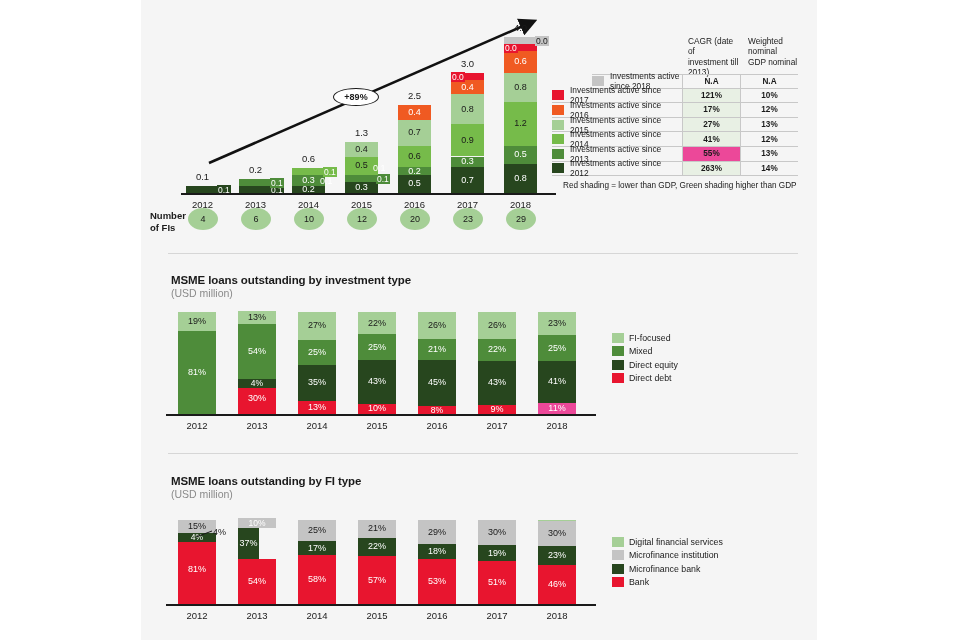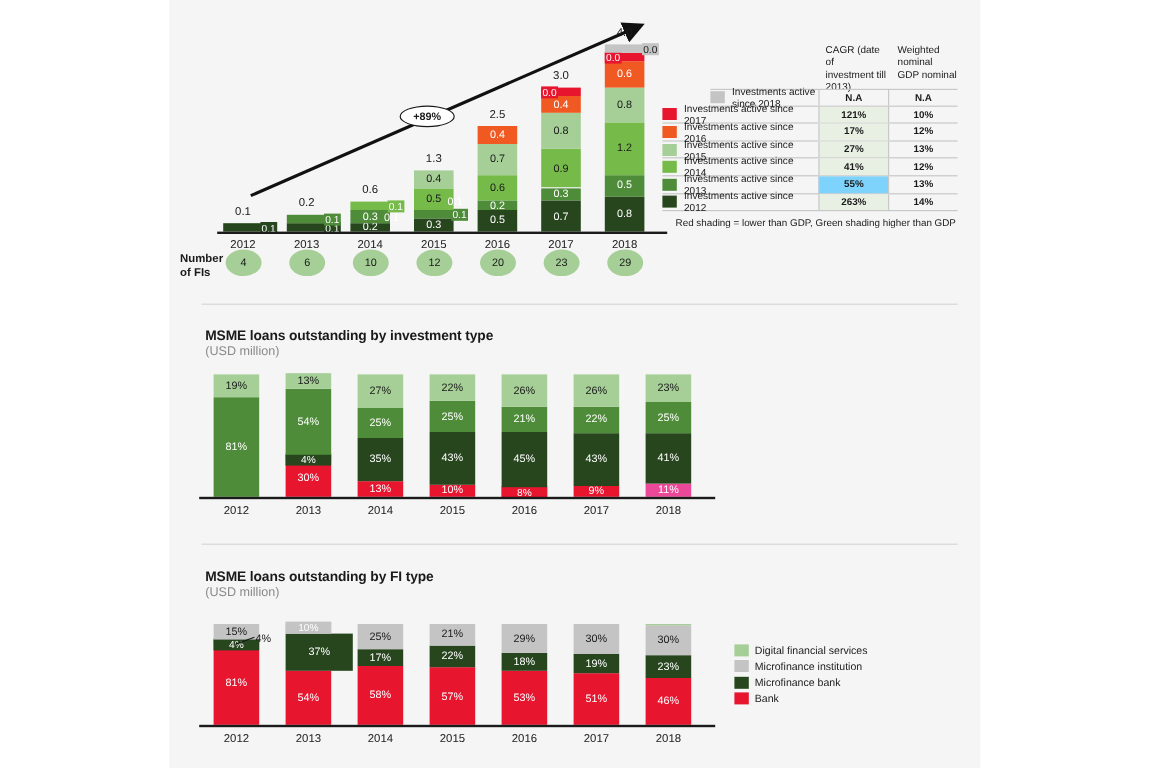--- a/index.html
+++ b/index.html
@@ -220,21 +220,21 @@
           </div>
           <div class="lg-name">Investments active since 2014</div>
           <div class="lg-c1" style="background:#e8f0e4;">41%</div>
           <div class="lg-c2">12%</div>
         </div>
         <div class="legrow">
           <div class="lg-sw-cell">
             <div class="lg-sw" style="background:#4e8c3a;"></div>
           </div>
           <div class="lg-name">Investments active since 2013</div>
-          <div class="lg-c1" style="background:#7dd3fc;">55%</div>
+          <div class="lg-c1" style="background:#ec4899;">55%</div>
           <div class="lg-c2">13%</div>
         </div>
         <div class="legrow">
           <div class="lg-sw-cell">
             <div class="lg-sw" style="background:#27461e;"></div>
           </div>
           <div class="lg-name">Investments active since 2012</div>
           <div class="lg-c1" style="background:#e8f0e4;">263%</div>
           <div class="lg-c2">14%</div>
         </div>
@@ -285,35 +285,55 @@
       <div class="pseg" style="left:337px;top:338.52px;width:38px;height:22.44px;background:#4e8c3a;color:#ffffff;">22%</div>
       <div class="pseg" style="left:337px;top:312px;width:38px;height:26.52px;background:#a5cf96;color:#1a1a1a;">26%</div>
       <div class="xlab" style="left:329px;top:420px;width:54px;">2017</div>
       <div class="pseg" style="left:397px;top:402.78px;width:38px;height:11.22px;background:#ec4899;color:#ffffff;">11%</div>
       <div class="pseg" style="left:397px;top:360.96px;width:38px;height:41.82px;background:#27461e;color:#ffffff;">41%</div>
       <div class="pseg" style="left:397px;top:335.46px;width:38px;height:25.5px;background:#4e8c3a;color:#ffffff;">25%</div>
       <div class="pseg" style="left:397px;top:312px;width:38px;height:23.46px;background:#a5cf96;color:#1a1a1a;">23%</div>
       <div class="xlab" style="left:389px;top:420px;width:54px;">2018</div>
     </div>
   <div class="axisline" style="left:166px;top:414px;width:430px;"></div>
+  <div class="plegend" style="left:612px;top:333px;">
+    <div id="c2leg">
+        <div class="plegrow">
+          <div class="plegsw" style="background:#a5cf96;"></div>
+          <div class="plegtx">FI-focused</div>
+        </div>
+        <div class="plegrow">
+          <div class="plegsw" style="background:#4e8c3a;"></div>
+          <div class="plegtx">Mixed</div>
+        </div>
+        <div class="plegrow">
+          <div class="plegsw" style="background:#27461e;"></div>
+          <div class="plegtx">Direct equity</div>
+        </div>
+        <div class="plegrow">
+          <div class="plegsw" style="background:#e8152f;"></div>
+          <div class="plegtx">Direct debt</div>
+        </div>
+      </div>
+  </div>
 
   <div class="sep" style="left:168px;top:453px;width:630px;"></div>
 
   <div style="position:absolute;left:171px;top:475px;">
     <div class="ch-title">MSME loans outstanding by FI type</div>
     <div class="ch-sub">(USD million)</div>
   </div>
   <div id="c3plot" style="position:absolute;left:141px;top:0;width:676px;height:640px;">
       <div class="pseg" style="left:37px;top:535.96px;width:38px;height:68.04px;background:#e8152f;color:#ffffff;">81%</div>
       <div class="pseg" style="left:37px;top:532.6px;width:38px;height:3.36px;background:#27461e;color:#ffffff;"></div>
       <div class="sidelab" style="left:37px;top:531.6px;width:38px;text-align:center;color:#ffffff;background:#27461e;font-size:8.5px;">4%</div>
       <div class="pseg" style="left:37px;top:520px;width:38px;height:12.6px;background:#c4c4c4;color:#1a1a1a;">15%</div>
       <div class="xlab" style="left:29px;top:610px;width:54px;">2012</div>
       <div class="pseg" style="left:97px;top:558.64px;width:38px;height:45.36px;background:#e8152f;color:#ffffff;">54%</div>
-      <div class="pseg" style="left:97px;top:527.56px;width:56px;height:31.08px;background:#27461e;color:#ffffff;">37%</div>
+      <div class="pseg" style="left:97px;top:527.56px;width:21px;height:31.08px;background:#27461e;color:#ffffff;">37%</div>
       <div class="pseg" style="left:97px;top:519.16px;width:38px;height:8.4px;background:#c4c4c4;color:#1a1a1a;"></div>
       <div class="sidelab" style="left:97px;top:518.16px;width:38px;text-align:center;color:#ffffff;background:#c4c4c4;font-size:8.5px;">10%</div>
       <div class="xlab" style="left:89px;top:610px;width:54px;">2013</div>
       <div class="pseg" style="left:157px;top:555.28px;width:38px;height:48.72px;background:#e8152f;color:#ffffff;">58%</div>
       <div class="pseg" style="left:157px;top:541px;width:38px;height:14.280000000000001px;background:#27461e;color:#ffffff;">17%</div>
       <div class="pseg" style="left:157px;top:520px;width:38px;height:21px;background:#c4c4c4;color:#1a1a1a;">25%</div>
       <div class="xlab" style="left:149px;top:610px;width:54px;">2014</div>
       <div class="pseg" style="left:217px;top:556.12px;width:38px;height:47.879999999999995px;background:#e8152f;color:#ffffff;">57%</div>
       <div class="pseg" style="left:217px;top:537.64px;width:38px;height:18.48px;background:#27461e;color:#ffffff;">22%</div>
       <div class="pseg" style="left:217px;top:520px;width:38px;height:17.64px;background:#c4c4c4;color:#1a1a1a;">21%</div>

